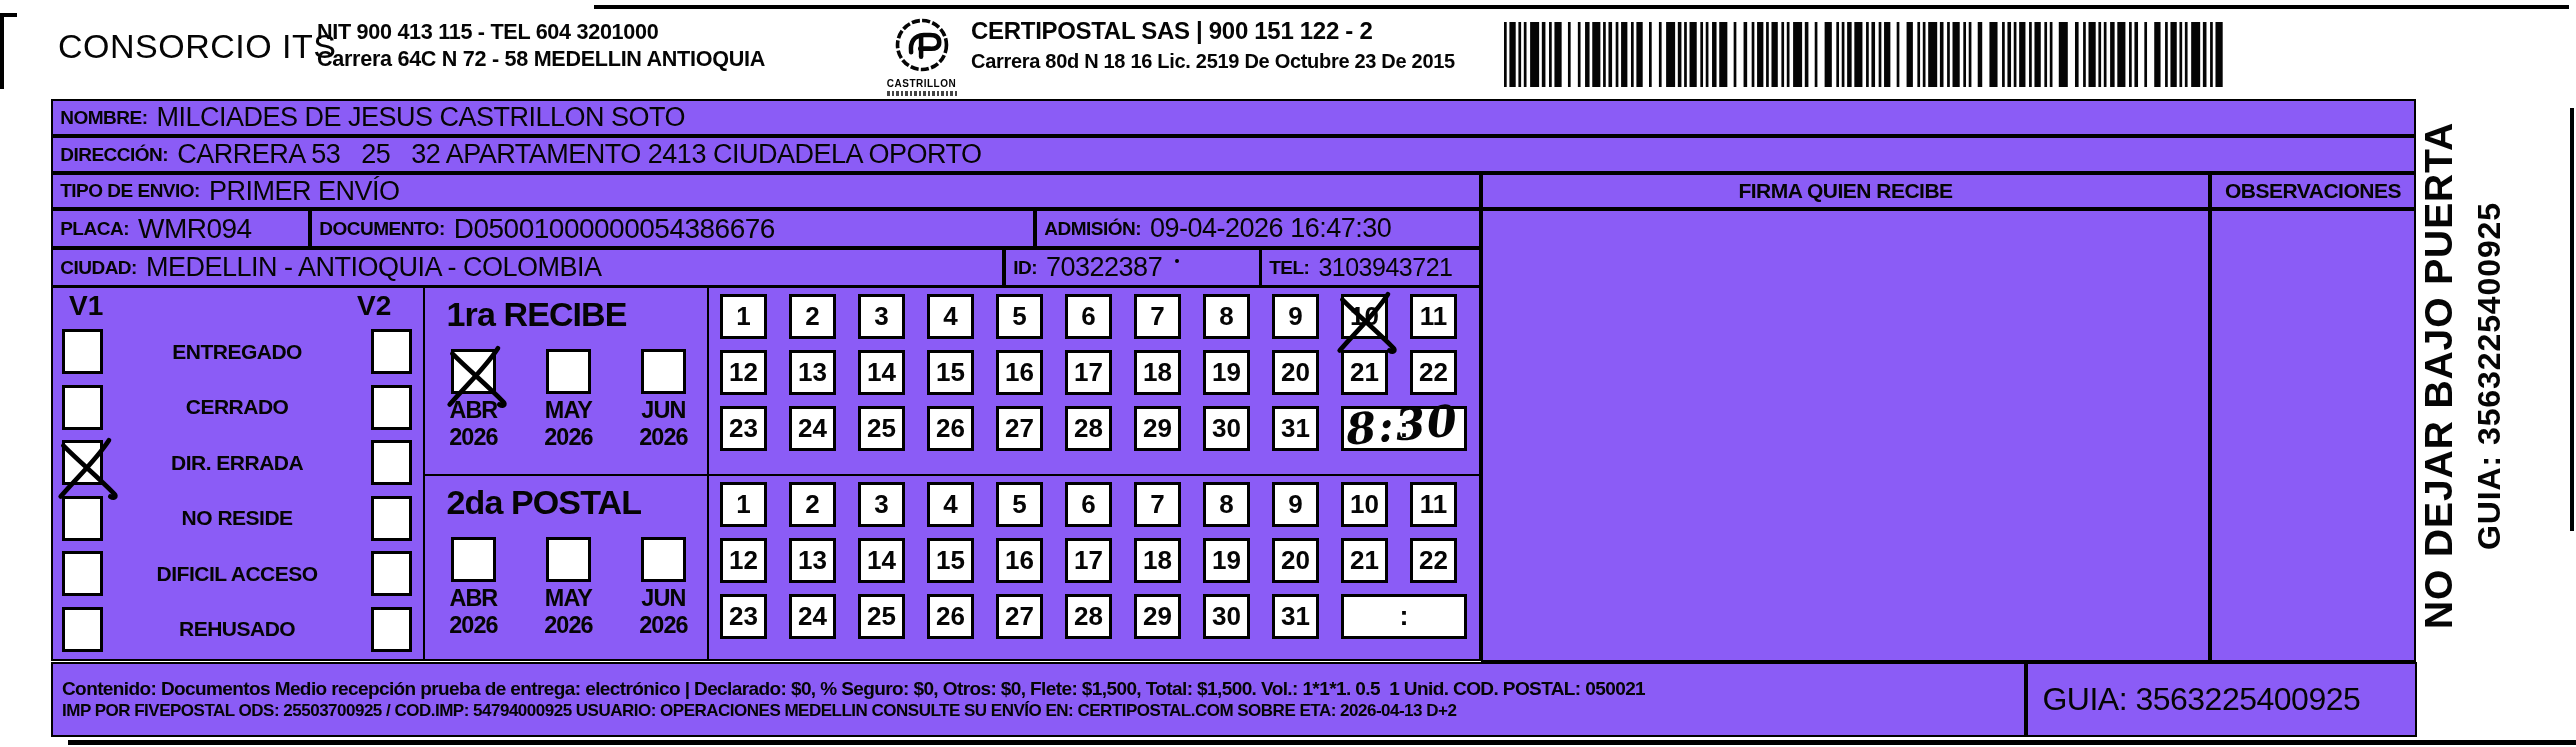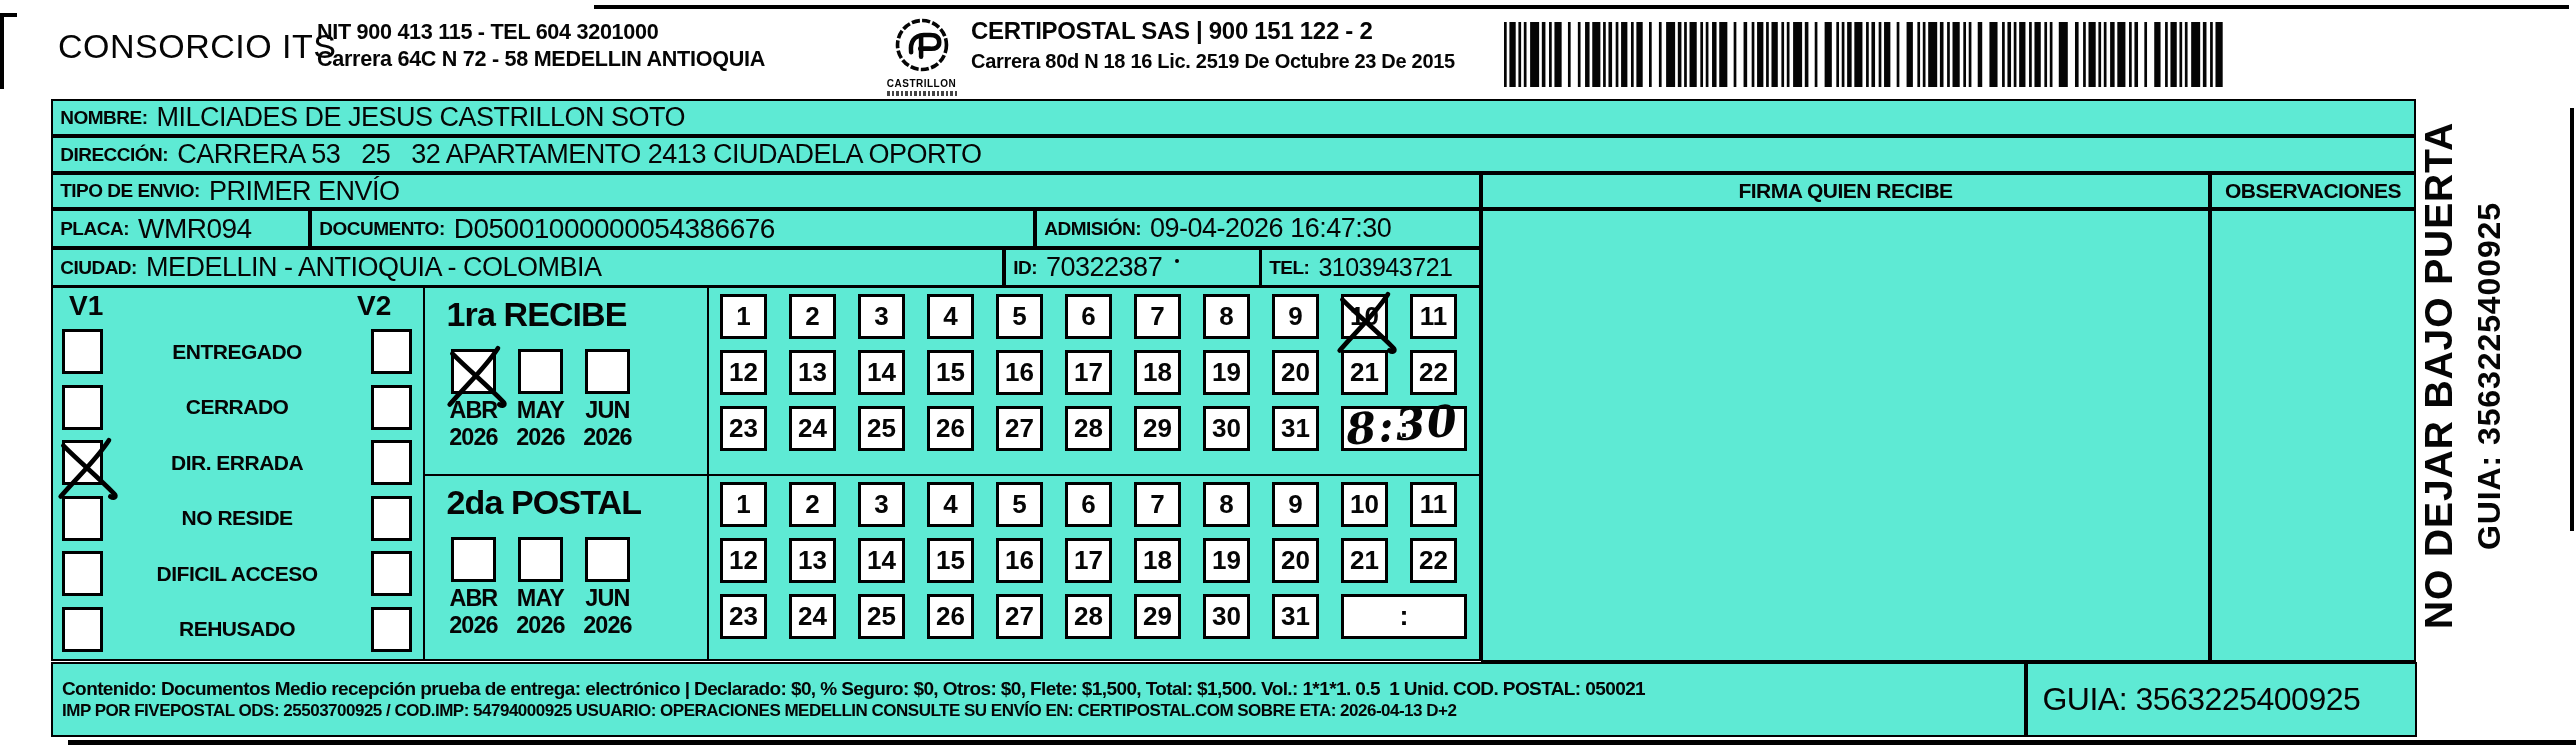--- a/index.html
+++ b/index.html
@@ -17,42 +17,42 @@
   .logo{position:absolute;left:863px;top:16px;width:117px;text-align:center;}
   .logo-cap{font-size:10px;font-weight:bold;letter-spacing:0.5px;margin-top:0.9px;}
   .logo-smear{margin:1.8px auto 0;width:70px;height:5.4px;
       background:repeating-linear-gradient(90deg,#444 0 2.7px,transparent 2.7px 4.5px);}
   .hdr-courier{position:absolute;left:971px;top:16px;line-height:30px;}
   .hdr-courier .c1{font-size:24px;font-weight:bold;letter-spacing:-0.3px;}
   .hdr-courier .c2{font-size:20px;font-weight:bold;letter-spacing:-0.3px;}
   .barcode{position:absolute;left:1504px;top:21.6px;width:734px;height:65px;}
   
   .form{position:absolute;left:51px;top:99px;width:2365px;height:637px;}
-  .cell{position:absolute;border:2.7px solid #000;box-sizing:border-box;background:#5eead4;
+  .cell{position:absolute;border:2.7px solid #000;box-sizing:border-box;background:#8b5cf6;
         display:flex;align-items:center;padding:0 7.2px;overflow:hidden;}
   .lbl{font-weight:bold;font-size:19px;letter-spacing:-0.5px;margin-right:9px;white-space:nowrap;}
   .val{font-size:27px;letter-spacing:-0.5px;white-space:pre;}
   .val.big{font-size:28px;}
   .hcenter{justify-content:center;}
   .hdr-cell{font-weight:bold;font-size:21px;letter-spacing:-0.5px;}
   
   .cell.bodycell{padding:0;}
   .status{position:absolute;left:0;top:0;width:372px;height:100%;border-right:2.7px solid #000;box-sizing:border-box;}
   .vhead{position:absolute;top:1.8px;font-size:28px;font-weight:bold;}
   .vhead.v1{left:16px;} .vhead.v2{left:304px;}
   .srows{position:absolute;left:9px;right:10.8px;top:41px;bottom:7.2px;display:flex;flex-direction:column;justify-content:space-between;}
   .srow{display:flex;align-items:center;}
   .cb{width:41px;height:45px;border:3.6px solid #000;box-sizing:border-box;position:relative;background:#fff;flex:0 0 auto;}
   .slabel{flex:1;text-align:center;font-weight:bold;font-size:21px;letter-spacing:-0.5px;}
   .vwrap{position:absolute;left:372px;top:0;right:0;height:100%;}
   .vsection{position:relative;display:flex;height:188px;box-sizing:border-box;}
   .vsection.first{border-bottom:2.7px solid #000;}
   .vinfo{width:288px;border-right:2.7px solid #000;box-sizing:border-box;position:relative;}
   .vtitle{font-size:34px;font-weight:bold;letter-spacing:-0.9px;padding:7.2px 0 0 21.6px;white-space:nowrap;}
-  .months{display:flex;gap:17px;padding:14.4px 0 0 23.4px;}
+  .months{display:flex;gap:45px;padding:14.4px 0 0 23.4px;}
   .month{display:flex;flex-direction:column;align-items:center;width:50px;}
   .mcb{width:45px;height:45px;border:3.6px solid #000;box-sizing:border-box;position:relative;background:#fff;}
   .mname{font-weight:bold;font-size:23.4px;letter-spacing:-0.9px;margin-top:3.6px;}
   .myear{font-weight:bold;font-size:23.4px;letter-spacing:-0.9px;}
   .dgrid{flex:1;display:grid;grid-template-columns:repeat(11,69px);row-gap:10.8px;
          align-content:start;padding:6.3px 0 0 10.8px;}
   .day{position:relative;width:47px;height:45px;border:3.6px solid #000;box-sizing:border-box;
        display:flex;align-items:center;justify-content:center;font-weight:bold;font-size:26px;background:#fff;}
   .timebox{position:relative;grid-column:10 / span 2;width:126px;height:45px;border:3.6px solid #000;box-sizing:border-box;
        display:flex;align-items:center;justify-content:center;font-weight:bold;font-size:27px;background:#fff;}

